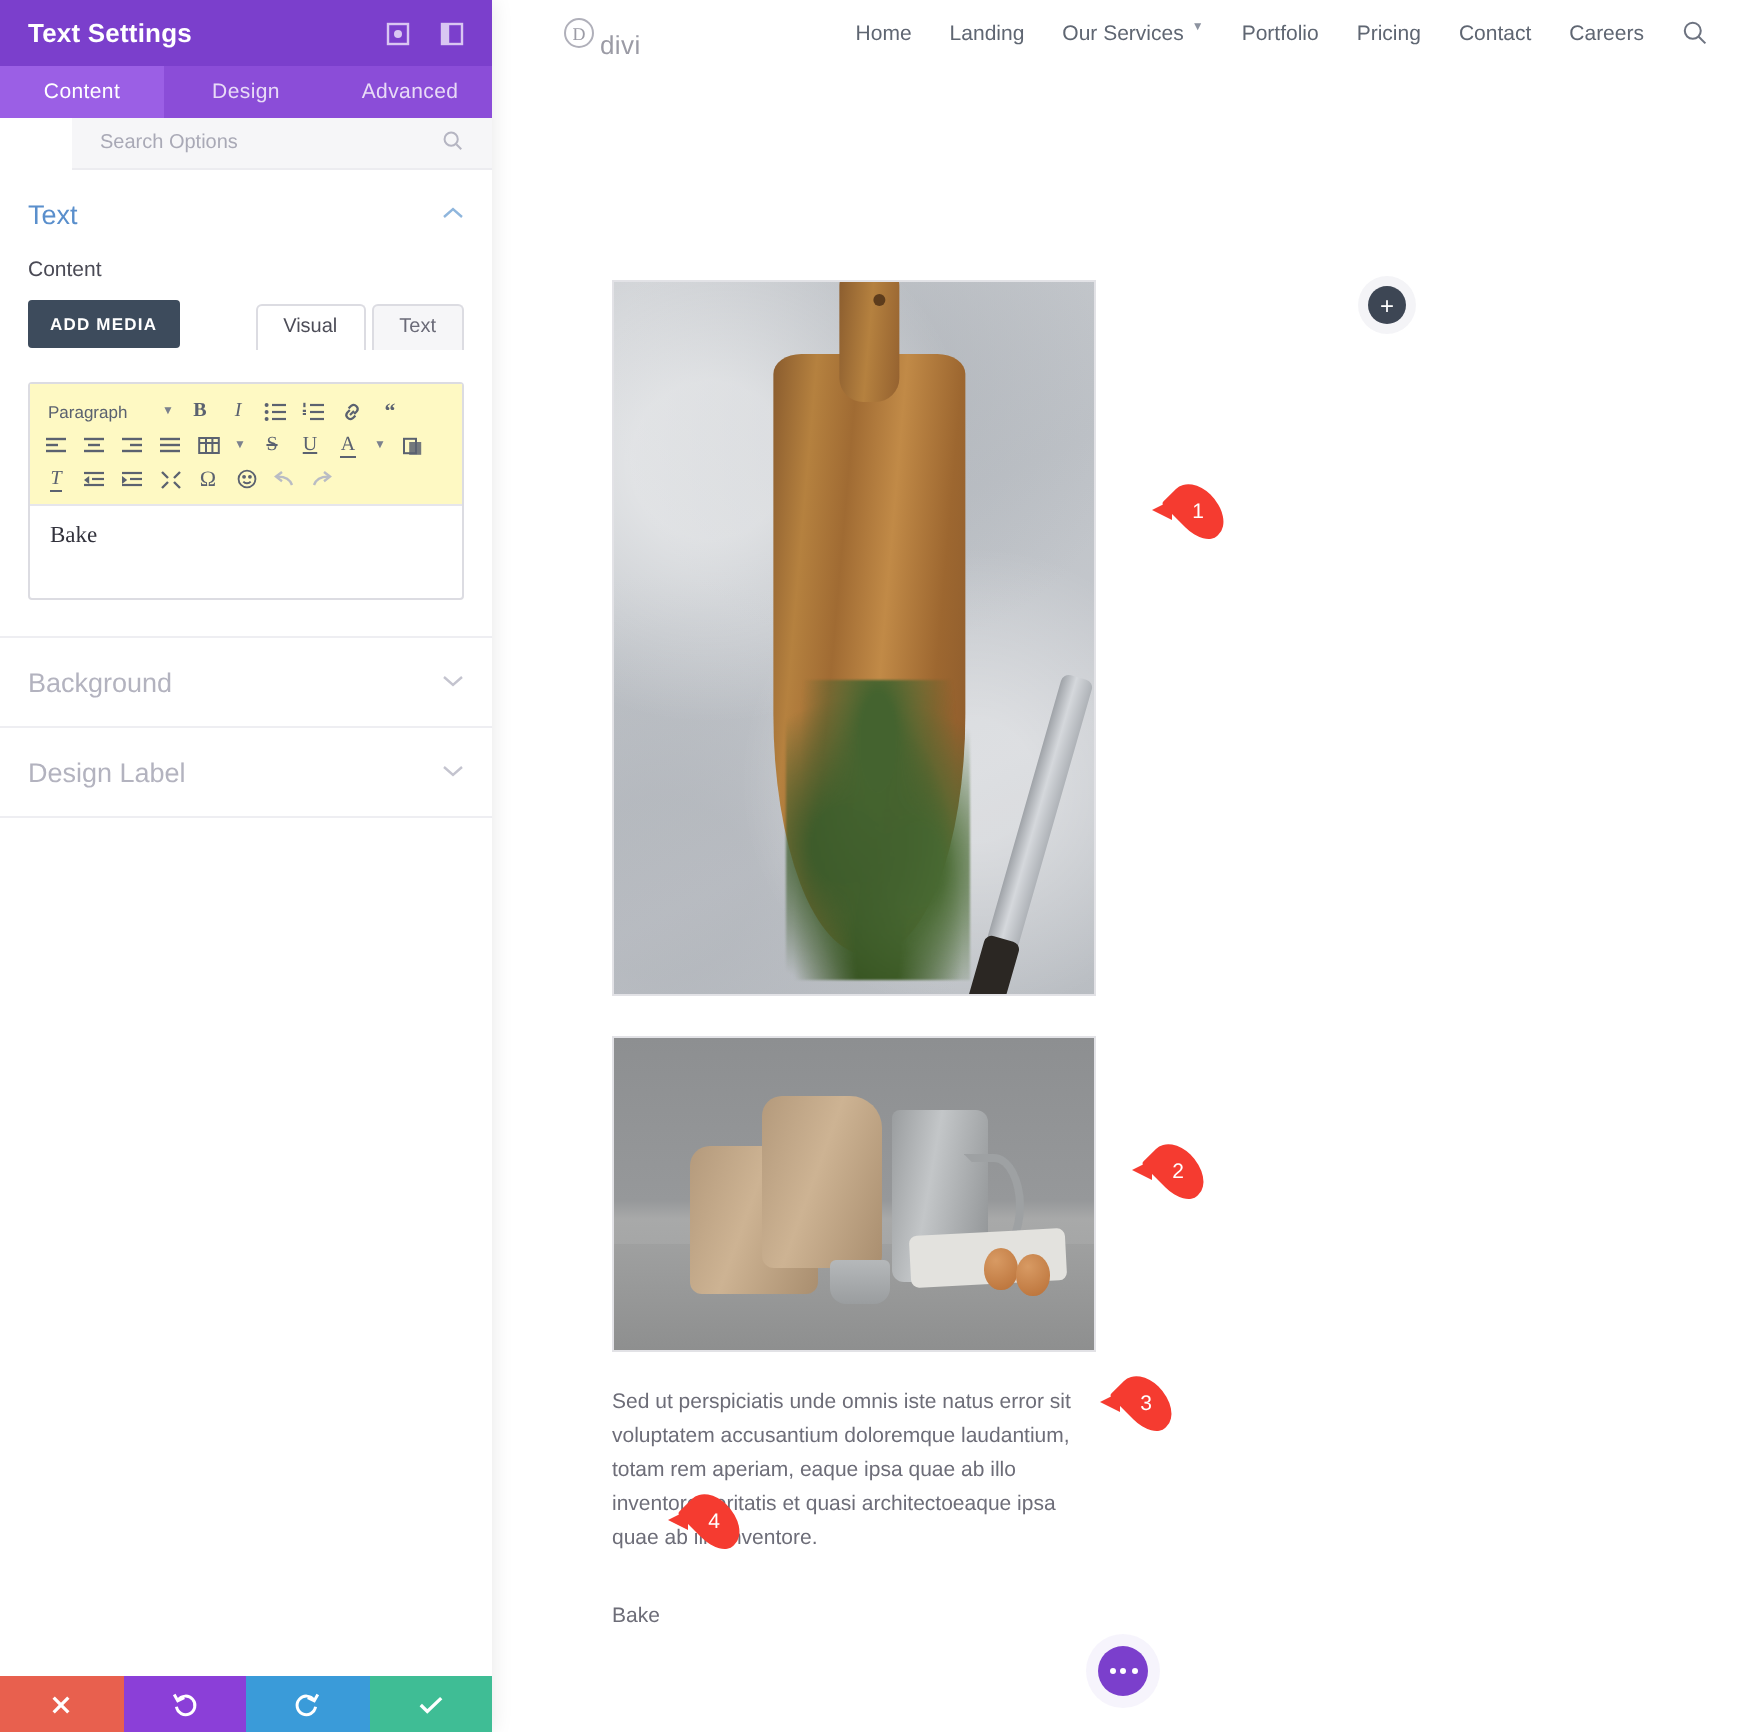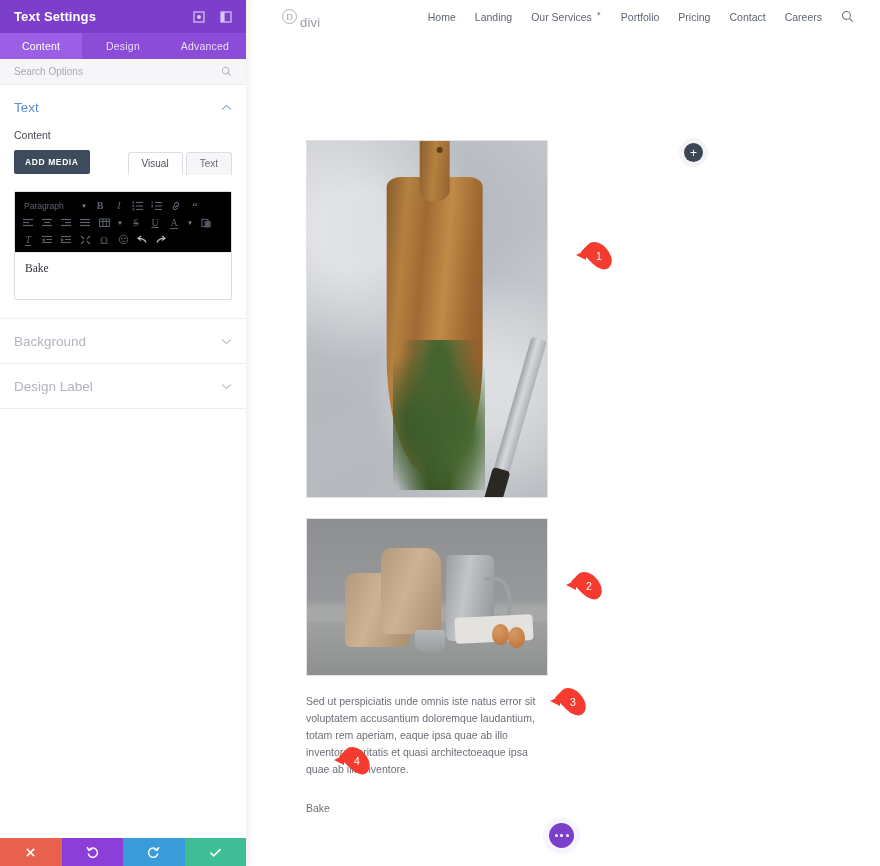--- a/index.html
+++ b/index.html
@@ -42,20 +42,21 @@
   .panel-tab {
     flex: 1; display: flex; align-items: center; justify-content: center;
     font-size: 10.5px; color: #e8dbf7; letter-spacing: .2px;
   }
   .panel-tab.active { background: #9B5FE5; color: #ffffff; }
 
   .search-row {
     height: 26px; background: #f6f6f8; border-bottom: 1px solid #ececf0;
     display: flex; align-items: center; padding: 0 14px;
     flex: 0 0 26px;
+    margin-left: 36px;
   }
   .search-row input {
     flex: 1; border: none; background: transparent; outline: none;
     font-size: 10px; color: #9a9aa8; font-family: "Liberation Sans", sans-serif;
   }
   .search-row input::placeholder { color: #a9a9b6; }
   .search-ico { color: #b5b5c2; }
 
   .acc {
     border-bottom: 1px solid #eeeef2;
@@ -85,21 +86,21 @@
     position: absolute; right: 0; bottom: -1px; display: flex;
   }
   .ed-tab {
     font-size: 10px; color: #6b6b78; padding: 5px 13px 6px;
     border: 1px solid #dcdce2; background: #f6f6f8;
     border-bottom: none; border-radius: 3px 3px 0 0; margin-left: 3px;
   }
   .ed-tab.active { background: #ffffff; color: #4d4d58; }
 
   .editor-box { border: 1px solid #dcdce2; border-radius: 2px; background: #fff; }
-  .tool-rows { padding: 5px 4px 4px; border-bottom: 1px solid #e6e6ec; background:#000000; }
+  .tool-rows { padding: 5px 4px 4px; border-bottom: 1px solid #e6e6ec; background:#fef9c3; }
   .tool-row { display: flex; align-items: center; height: 17px; gap: 1px; }
   .tb {
     width: 18px; height: 17px; display: flex; align-items: center; justify-content: center;
     color: #5b6270;
   }
   .tb.dim { color: #b9bcc4; }
   .tb svg { display: block; }
   .tb-para {
     font-size: 8.5px; color: #5b6270; width: 58px; padding-left: 5px;
   }

